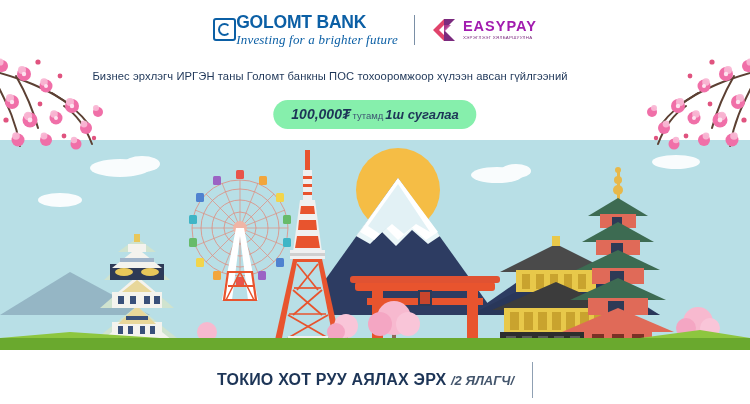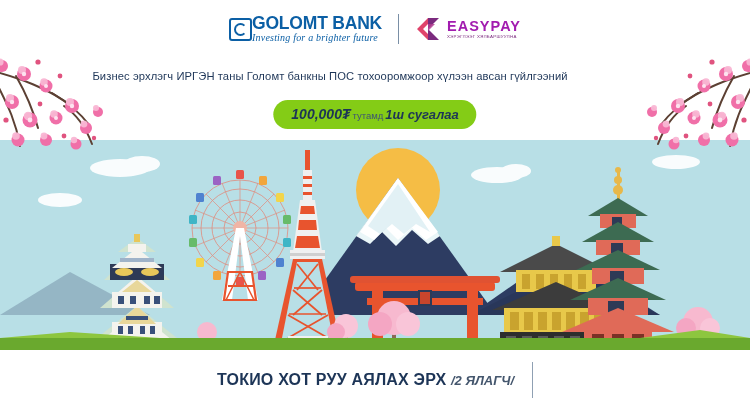--- a/index.html
+++ b/index.html
@@ -59,24 +59,25 @@
   }
   .golomt-text { line-height: 1; }
   .golomt-name {
     font-size: 17.5px;
     font-weight: bold;
     color: #0b5fa5;
     letter-spacing: -0.2px;
     font-family: "Liberation Sans", sans-serif;
   }
   .golomt-tag {
-    font-size: 10px;
+    font-size: 13px;
     color: #0b5fa5;
     font-style: italic;
     font-family: "Liberation Serif", serif;
+    text-align: right;
     margin-top: 1px;
     letter-spacing: 0.2px;
   }
   .logo-divider {
     width: 1px;
     height: 30px;
     background: #7a8fa6;
   }
   .easypay-logo {
     display: flex;
@@ -109,21 +110,21 @@
     text-align: center;
     font-size: 11.2px;
     color: #1d3557;
     letter-spacing: 0.1px;
   }
   .pill {
     position: absolute;
     top: 100px;
     left: 50%;
     transform: translateX(-50%);
-    background: #84cc16;
+    background: #86efac;
     border-radius: 15px;
     padding: 5px 18px 6px 18px;
     white-space: nowrap;
     z-index: 41;
   }
   .pill .amt {
     font-size: 14px;
     font-weight: bold;
     font-style: italic;
     color: #1d3557;

